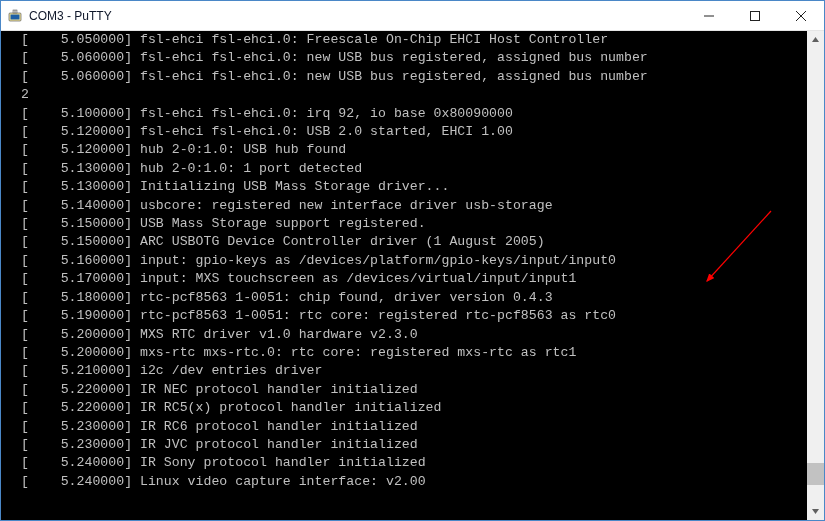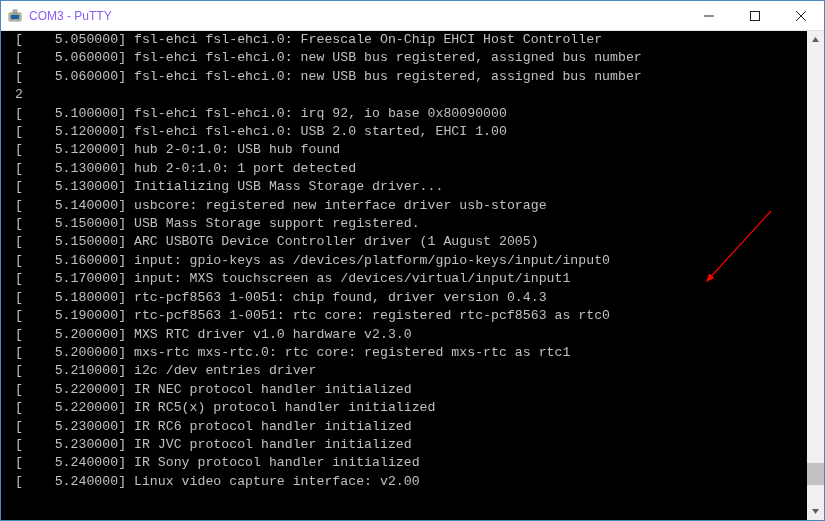--- a/index.html
+++ b/index.html
@@ -9,37 +9,37 @@
     background: #fff;
   }
   .titlebar {
     height: 30px; background: #fff; display: flex; align-items: center; border-bottom: 1px solid #e5e5e5;
     user-select: none;
   }
   .titlebar .icon {
     width: 16px; height: 16px; margin-left: 6px; margin-right: 6px; display: inline-flex; align-items: center; justify-content: center;
   }
   .titlebar .title {
-    font-size: 12px; color: #8b5cf6; flex: 0 0 auto;
+    font-size: 12px; color: #0f172a; flex: 0 0 auto;
   }
   .titlebar .spacer { flex: 1; }
   .winbuttons { display: flex; height: 100%; }
   .winbtn {
     width: 46px; height: 100%; display: inline-flex; align-items: center; justify-content: center;
     cursor: default;
   }
   .winbtn svg { stroke: #222; }
 
   .terminal-wrap {
     flex: 1; position: relative; display: flex; background: #000;
   }
   .terminal {
     flex: 1; background: #000; color: #c0c0c0;
     font-family: "Courier New", monospace; font-size: 13.2px; line-height: 18.4px;
-    white-space: pre; padding: 0 0 0 14px; overflow: hidden; letter-spacing: 0.02px;
+    white-space: pre; padding: 0 0 0 20px; overflow: hidden; letter-spacing: 0.02px;
   }
   .scrollbar {
     width: 17px; background: #f0f0f0; display: flex; flex-direction: column; align-items: stretch;
     border-left: 0;
   }
   .scrollbtn {
     height: 17px; background: #f0f0f0; display: flex; align-items: center; justify-content: center;
   }
   .scrollbtn svg { fill: #606060; }
   .scrolltrack { flex: 1; background: #f0f0f0; position: relative; }

